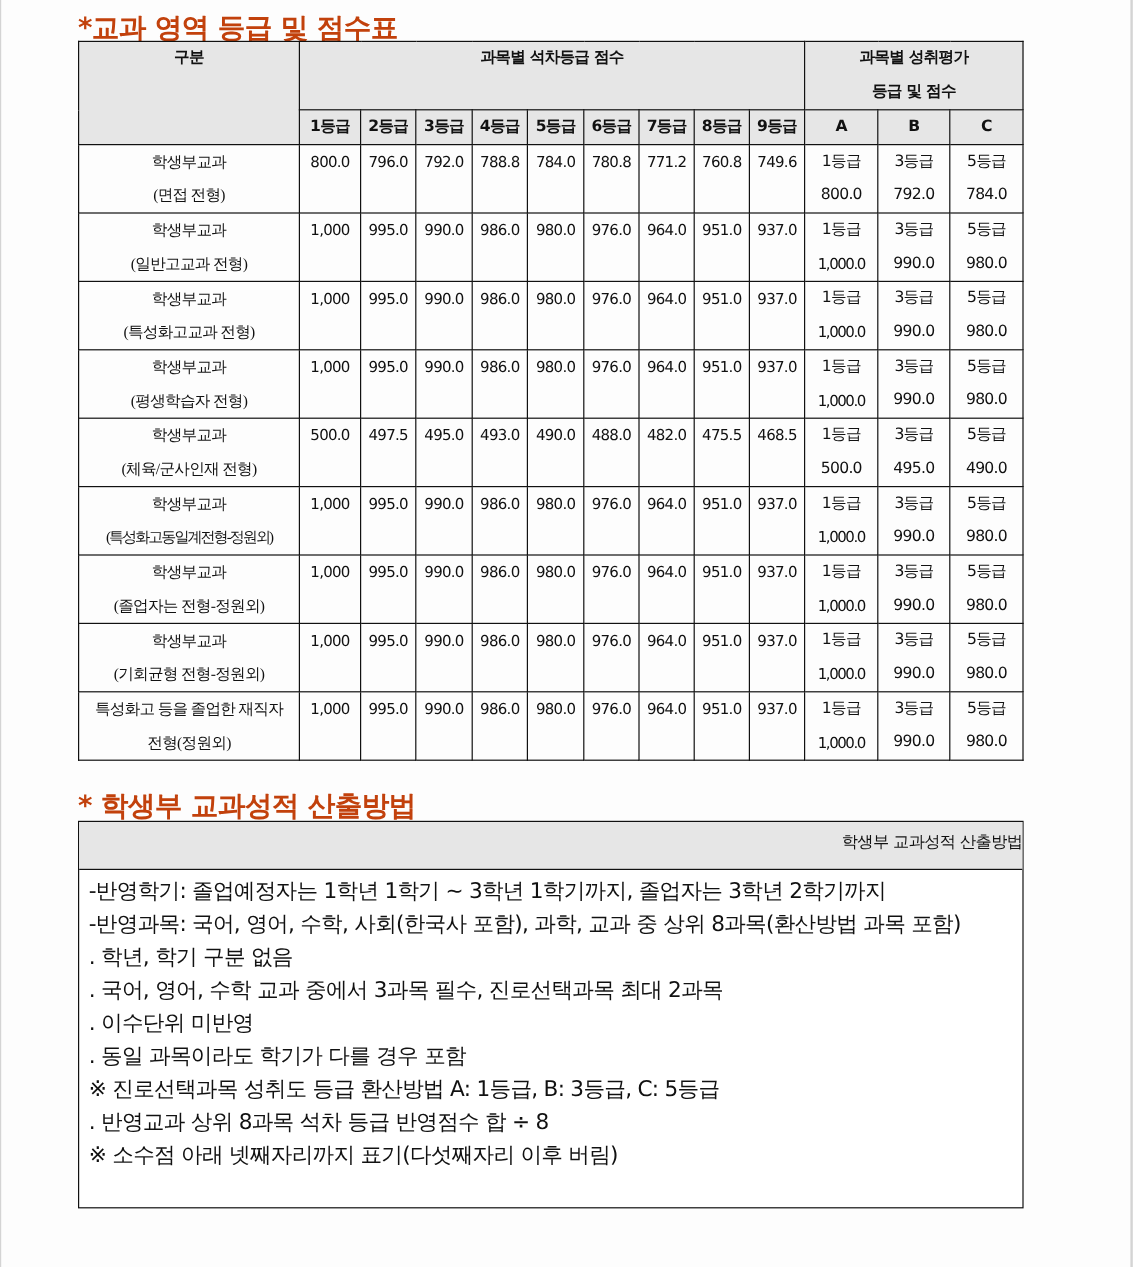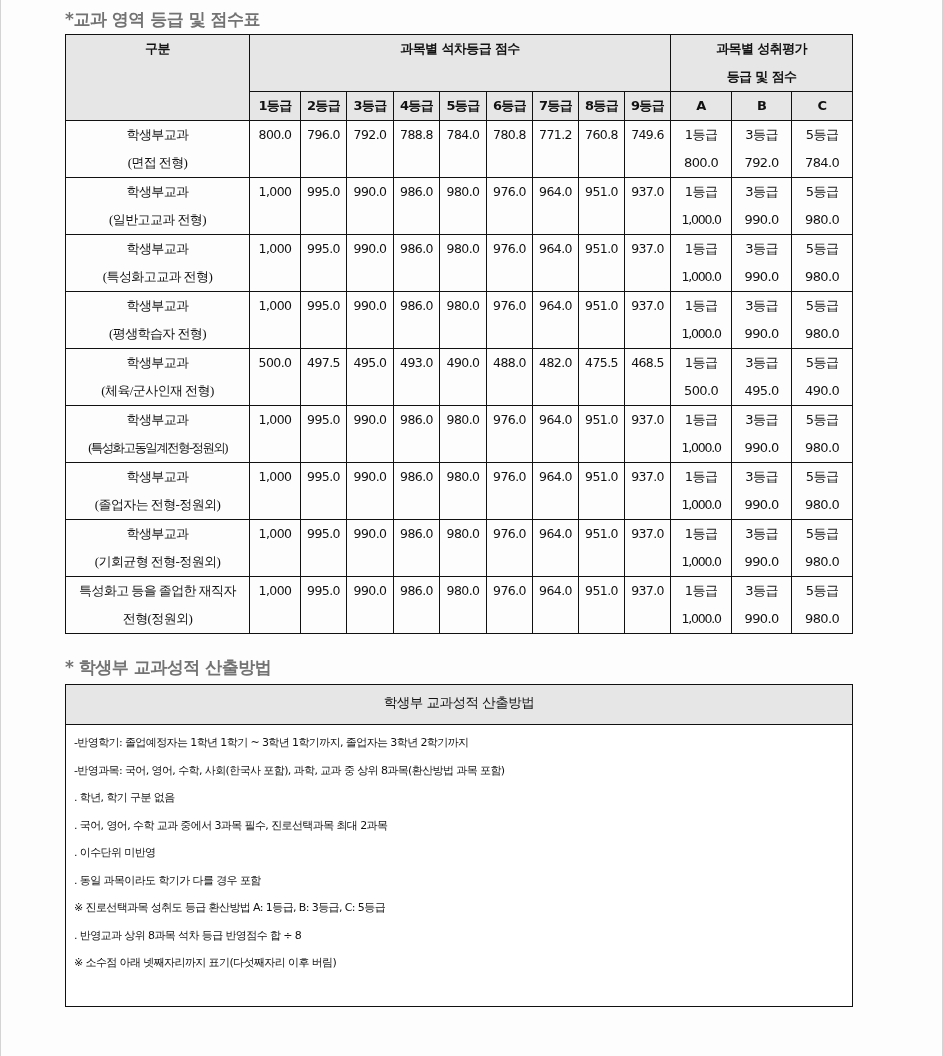--- a/index.html
+++ b/index.html
@@ -8,22 +8,22 @@
       font-family: "DejaVu Sans", "Liberation Sans", sans-serif;
       color: #111;
     }
     .page {
       position: absolute; left: 0; top: 0; width: 944px; height: 1056px;
       border-left: 1px solid #d4d4d4; border-right: 2px solid #d4d4d4;
       background: #fdfdfd;
     }
     .section-title {
       position: absolute; left: 64px;
-      font-size: 17px; font-weight: bold; letter-spacing: -0.5px;
-      color: #737373;
+      font-size: 23px; font-weight: bold; letter-spacing: -0.5px;
+      color: #c2410c;
     }
     #title1 { top: 8px; }
     #title2 { top: 656px; }
 
     table.grade {
       position: absolute; left: 64px; top: 34px;
       border-collapse: collapse; table-layout: fixed;
       width: 788px;
       font-size: 13px;
     }
@@ -43,24 +43,24 @@
     .ach span { display: block; }
     .label span { display: block; font-family: Liberation Serif, serif; }
     .tight { letter-spacing: -1.6px; font-size: 12.5px; }
 
     .method {
       position: absolute; left: 64px; top: 684px; width: 788px; height: 323px;
       border: 1px solid #111; background: #fff;
     }
     .method-head {
       height: 40px; background: #e6e6e6; border-bottom: 1px solid #111;
-      text-align: center; line-height: 34px; font-size: 13.5px; letter-spacing: -0.5px;
+      text-align: right; line-height: 34px; font-size: 13.5px; letter-spacing: -0.5px;
     }
     .method-body { padding: 4px 0 0 8px; }
-    .method-line { height: 27.5px; line-height: 27px; font-size: 11px; letter-spacing: -0.6px; white-space: nowrap; }
+    .method-line { height: 27.5px; line-height: 27px; font-size: 18px; letter-spacing: -0.6px; white-space: nowrap; }
   </style>
 </head>
 <body>
 
 <div class="page">
 
   <div id="title1" class="section-title">*교과 영역 등급 및 점수표</div>
 
   <table class="grade">
     <colgroup>

